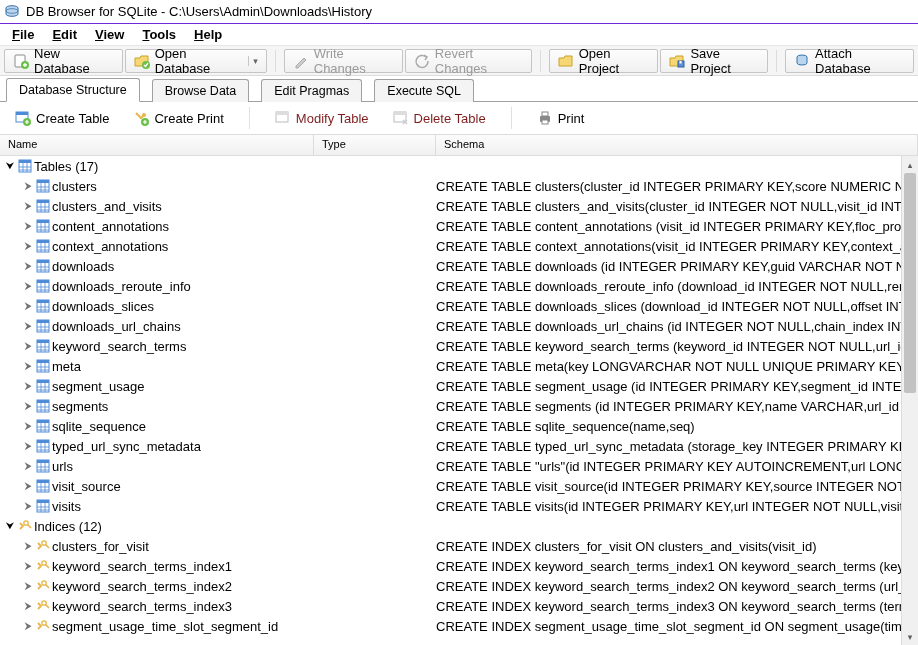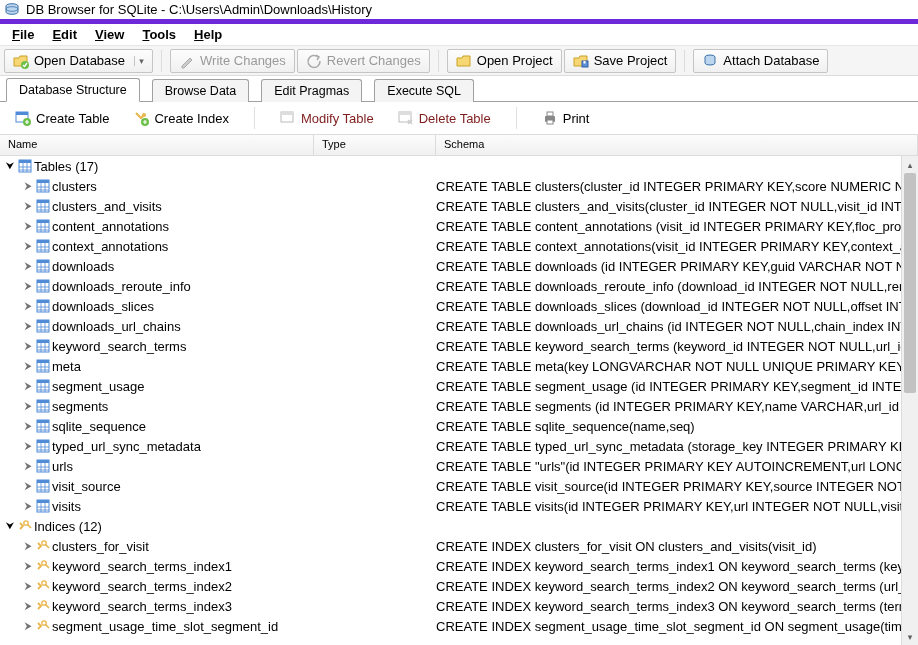--- a/index.html
+++ b/index.html
@@ -13,21 +13,21 @@
     width: 918px;
     height: 645px;
     position: relative;
   }
   .titlebar {
     display: flex;
     align-items: center;
     height: 24px;
     padding: 0 4px;
     background: #fff;
-    border-bottom: 5px solid #6d28d9;
+    border-bottom: 1px solid #6d28d9;
   }
   .titlebar svg { margin-right: 6px; }
   .menubar {
     display: flex;
     align-items: center;
     height: 22px;
     padding: 0 4px;
     gap: 2px;
     border-bottom: 1px solid #e6e6e6;
     font-weight: bold;
@@ -194,20 +194,28 @@
   <span class="mitem"><span class="ul">F</span>ile</span>
   <span class="mitem"><span class="ul">E</span>dit</span>
   <span class="mitem"><span class="ul">V</span>iew</span>
   <span class="mitem"><span class="ul">T</span>ools</span>
   <span class="mitem"><span class="ul">H</span>elp</span>
 </div>
 
 <div class="toolbar">
   <span class="tbtn framed">
     <svg width="16" height="16" viewBox="0 0 16 16">
+        <rect x="2" y="2" width="10" height="12" rx="1" fill="#fff" stroke="#8a8a8a"></rect>
+        <circle cx="12" cy="12" r="4" fill="#6cc04a"></circle>
+        <path d="M12 10v4M10 12h4" stroke="#fff" stroke-width="1.3"></path>
+      </svg>
+    <span>New Database</span>
+  </span>
+  <span class="tbtn framed">
+    <svg width="16" height="16" viewBox="0 0 16 16">
         <path d="M1 5h5l1-2h7v10H1z" fill="#f7d774" stroke="#c9a227"></path>
         <circle cx="12" cy="12" r="4" fill="#6cc04a"></circle>
         <path d="M10 12l1.5 1.5L14 10" stroke="#fff" stroke-width="1.3" fill="none"></path>
       </svg>
     <span>Open Database</span>
     <span class="dd">▾</span>
   </span>
   <span class="sep"></span>
   <span class="tbtn framed disabled">
     <svg width="16" height="16" viewBox="0 0 16 16">
@@ -264,21 +272,21 @@
       </svg>
     <span>Create Table</span>
   </span>
   <span class="sbtn">
     <svg width="16" height="16" viewBox="0 0 16 16">
         <path d="M3 3l5 5 3-3" fill="none" stroke="#e8b64a" stroke-width="2"></path>
         <circle cx="11" cy="5" r="2" fill="#e8b64a"></circle>
         <circle cx="12" cy="12" r="4" fill="#6cc04a"></circle>
         <path d="M12 10v4M10 12h4" stroke="#fff" stroke-width="1.2"></path>
       </svg>
-    <span>Create Index</span>
+    <span>Create Print</span>
   </span>
   <span class="ssep"></span>
   <span class="sbtn disabled">
     <svg width="16" height="16" viewBox="0 0 16 16">
         <rect x="1" y="2" width="12" height="10" fill="#fff" stroke="#bbb"></rect>
         <rect x="1" y="2" width="12" height="3" fill="#ddd"></rect>
       </svg>
     <span>Modify Table</span>
   </span>
   <span class="sbtn disabled">

